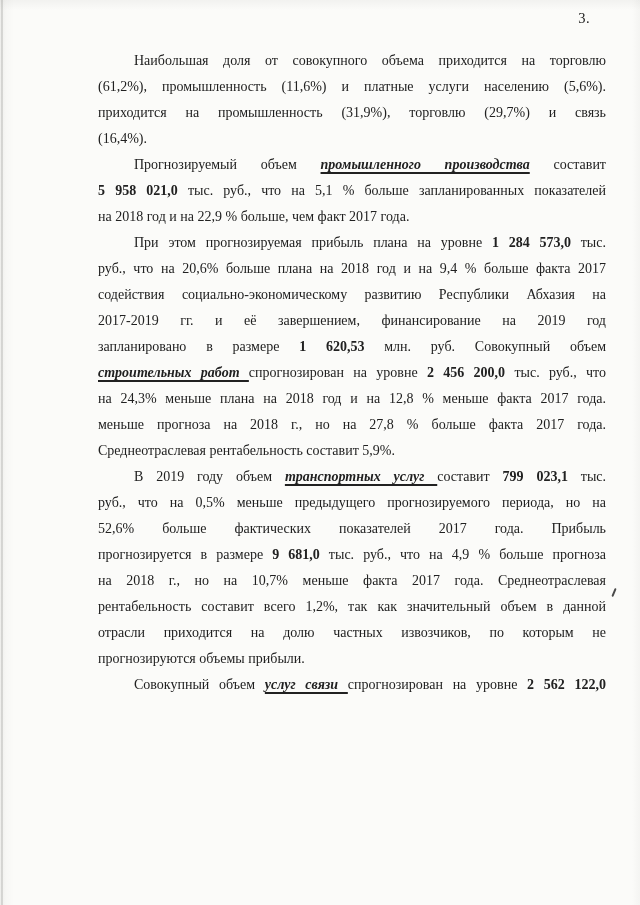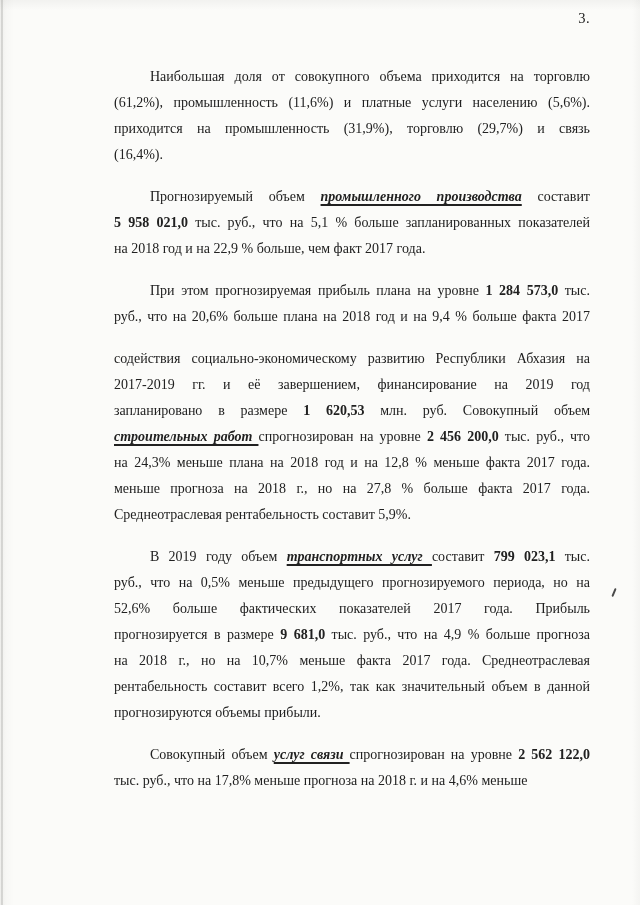--- a/index.html
+++ b/index.html
@@ -39,21 +39,21 @@
     right: 50px;
     font-size: 14.5px;
     letter-spacing: 0.5px;
   }
   .doc-body {
     position: absolute;
     left: 98px;
     top: 48px;
     width: 508px;
   }
-  .para { margin: 16px; }
+  .para { margin: 0; }
   .line {
     height: 26px;
     line-height: 26px;
     font-size: 14px;
     text-align: justify;
     text-align-last: justify;
     white-space: normal;
   }
   .line.indent { text-indent: 36px; }
   .line.last { text-align-last: left; }
@@ -109,22 +109,22 @@
         <div class="line"><span>меньше прогноза на 2018 г., но на 27,8 % больше факта 2017 года.</span></div>
         <div class="line last"><span>Среднеотраслевая рентабельность составит 5,9%.</span></div>
       </div>
       <div class="para">
         <div class="line indent"><span>В 2019 году объем </span><span class="b i u">транспортных услуг </span><span>составит </span><span class="b">799&nbsp;023,1</span><span> тыс.</span></div>
         <div class="line"><span>руб., что на 0,5% меньше предыдущего прогнозируемого периода, но на</span></div>
         <div class="line"><span>52,6% больше фактических показателей 2017 года. Прибыль</span></div>
         <div class="line"><span>прогнозируется в размере </span><span class="b">9&nbsp;681,0</span><span> тыс. руб., что на 4,9 % больше прогноза</span></div>
         <div class="line"><span>на 2018 г., но на 10,7% меньше факта 2017 года. Среднеотраслевая</span></div>
         <div class="line"><span>рентабельность составит всего 1,2%, так как значительный объем в данной</span></div>
+        <div class="line"><span>отрасли приходится на долю частных извозчиков, по которым не</span></div>
         <div class="line last"><span>прогнозируются объемы прибыли.</span></div>
       </div>
       <div class="para">
         <div class="line indent"><span>Совокупный объем </span><span class="b i u">услуг связи </span><span>спрогнозирован на уровне </span><span class="b">2&nbsp;562&nbsp;122,0</span></div>
-        <div class="line last"><span>тыс. руб., что на 17,8% меньше прогноза на 2018 г. и на 4,6% меньше</span></div>
       </div>
     </div>
 
   <div class="scan-mark"></div>
 </div>
 
 </body></html>

